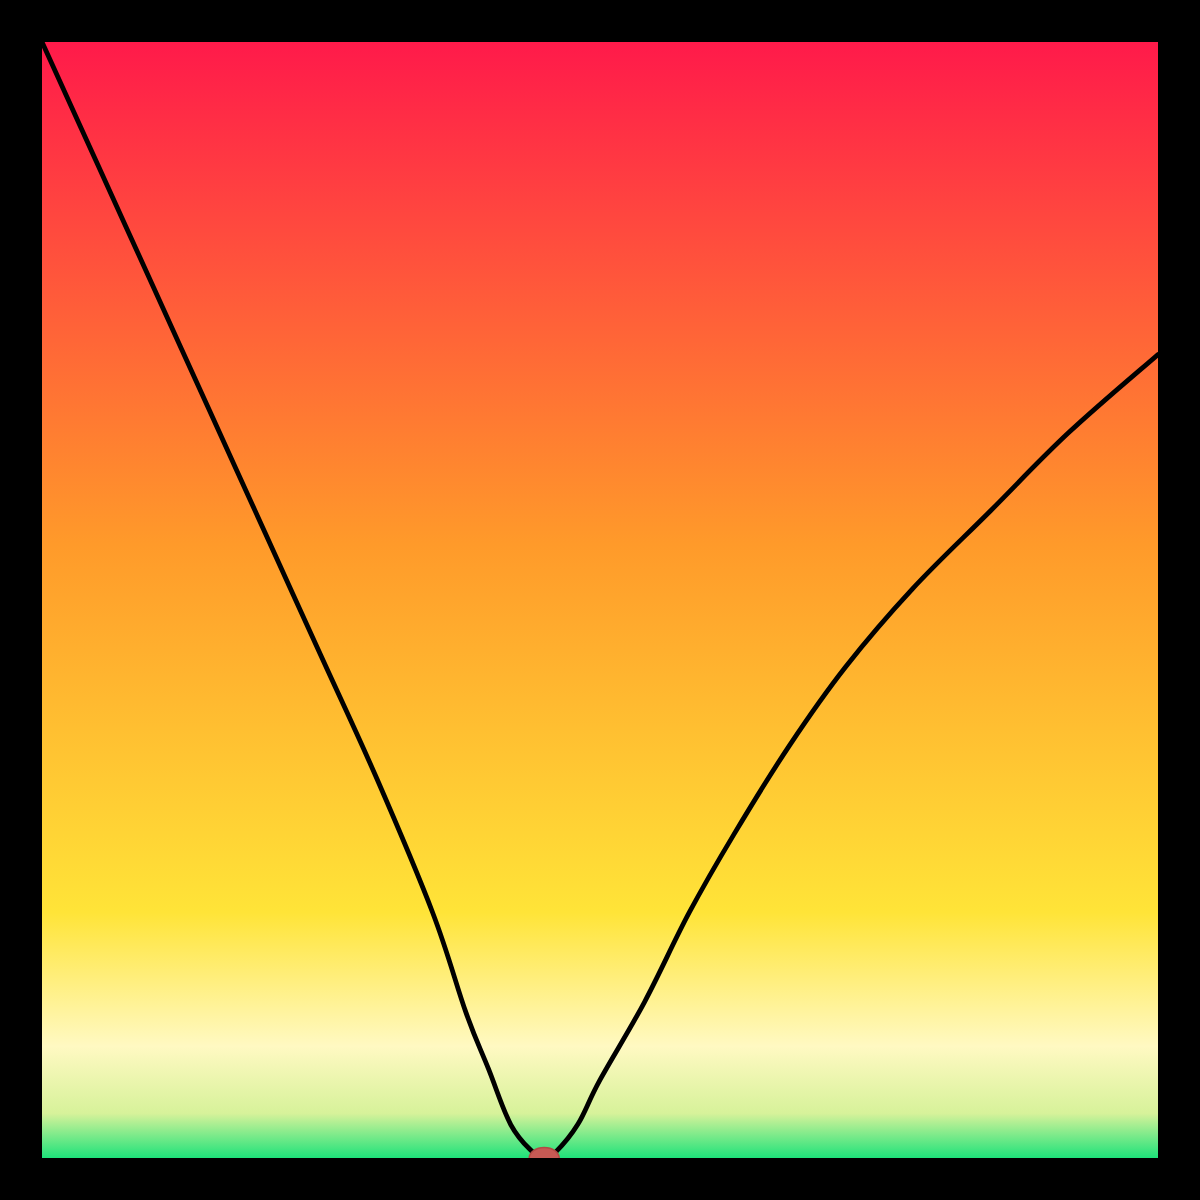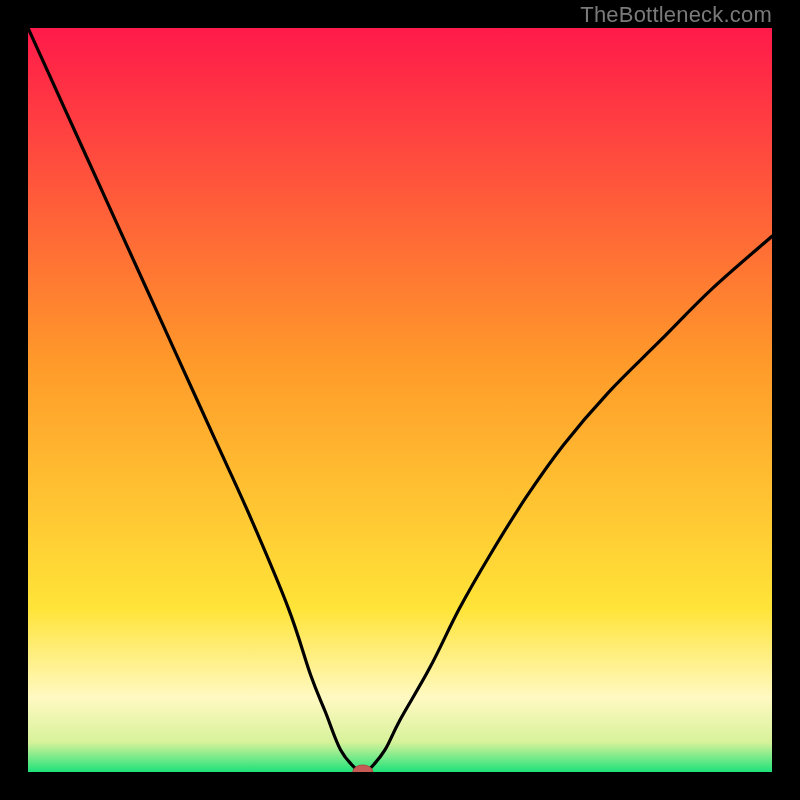--- a/index.html
+++ b/index.html
@@ -28,21 +28,20 @@
     user-select: none;
   }
   svg {
     display: block;
   }
 </style>
 </head>
 <body>
 
 <div class="frame">
-  <div class="watermark">TheBottleneck.com</div>
 
   <svg width="800" height="800" viewBox="0 0 800 800">
     <defs>
       <linearGradient id="bg-grad" x1="0" y1="0" x2="0" y2="1">
         <stop id="g0" offset="0%" stop-color="#ff1a4a"></stop>
         <stop id="g1" offset="45%" stop-color="#ff9a2a"></stop>
         <stop id="g2" offset="78%" stop-color="#ffe438"></stop>
         <stop id="g3" offset="90%" stop-color="#fff9c2"></stop>
         <stop id="g4" offset="96%" stop-color="#d7f29a"></stop>
         <stop id="g5" offset="100%" stop-color="#1ee27a"></stop>

